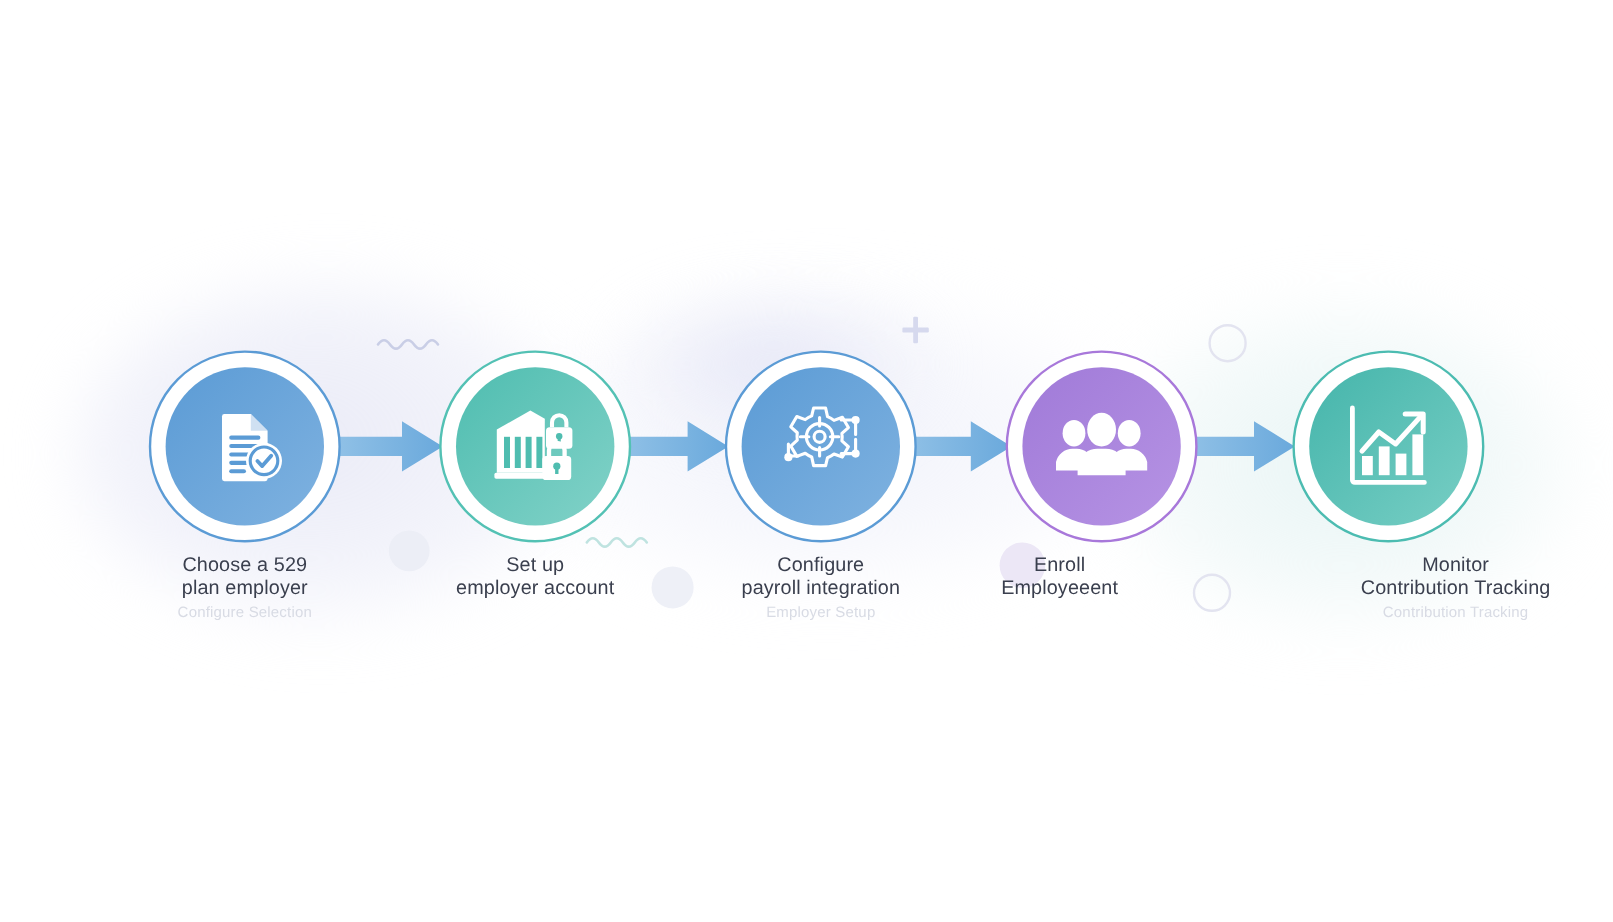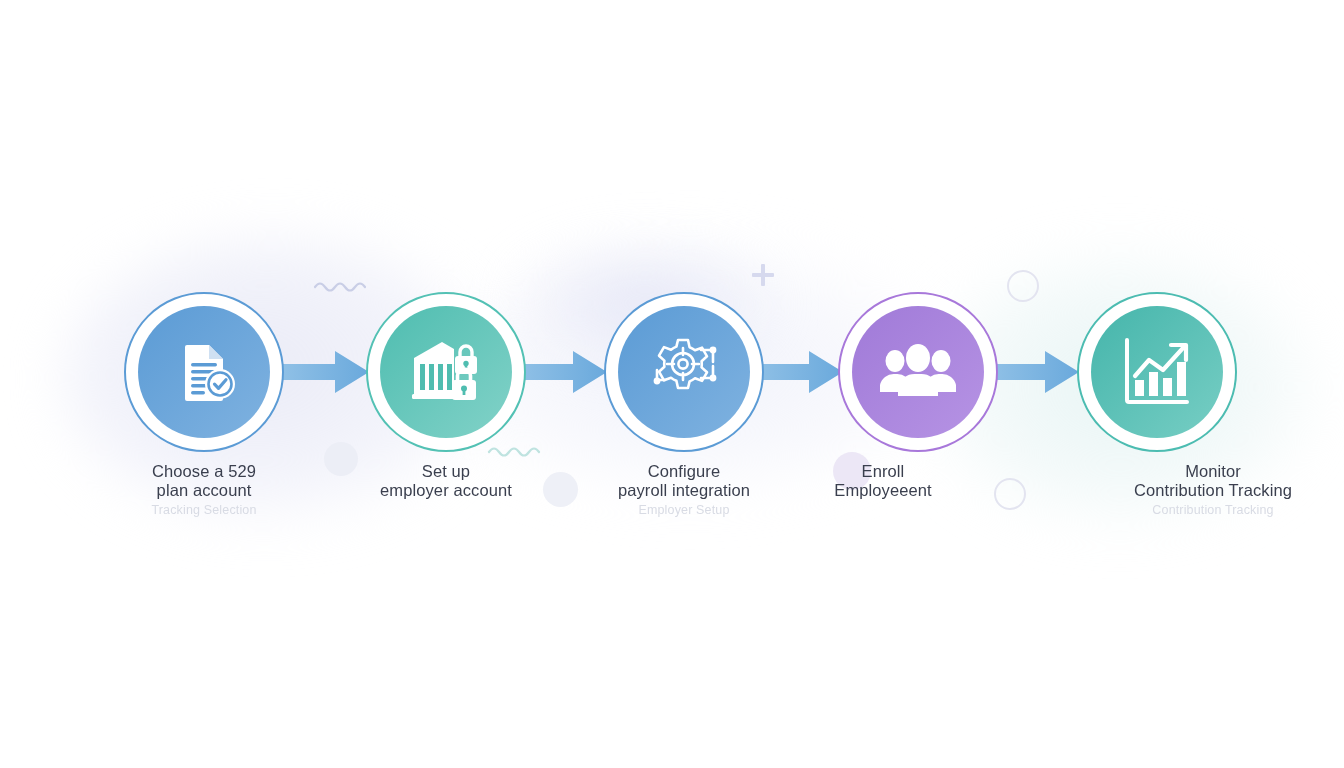--- a/index.html
+++ b/index.html
@@ -324,23 +324,23 @@
           <path d="M16 40 L30 24 L44 34 L64 12" fill="none" stroke="#ffffff" stroke-width="4.2" stroke-linecap="round" stroke-linejoin="round"></path>
           <path d="M52 9 H67 V24" fill="none" stroke="#ffffff" stroke-width="4.2" stroke-linecap="round" stroke-linejoin="round"></path>
         </svg>
       </div>
     </div>
   </div>
 
   <div class="caption cap-0">
     <div class="cap-title">
       <span>Choose a 529</span><br>
-      <span>plan account</span>
-    </div>
-    <div class="cap-sub">Tracking Selection</div>
+      <span>plan employer</span>
+    </div>
+    <div class="cap-sub">Configure Selection</div>
   </div>
 
   <div class="caption cap-2">
     <div class="cap-title">
       <span>Configure</span><br>
       <span>payroll integration</span>
     </div>
     <div class="cap-sub">Employer Setup</div>
   </div>
 

